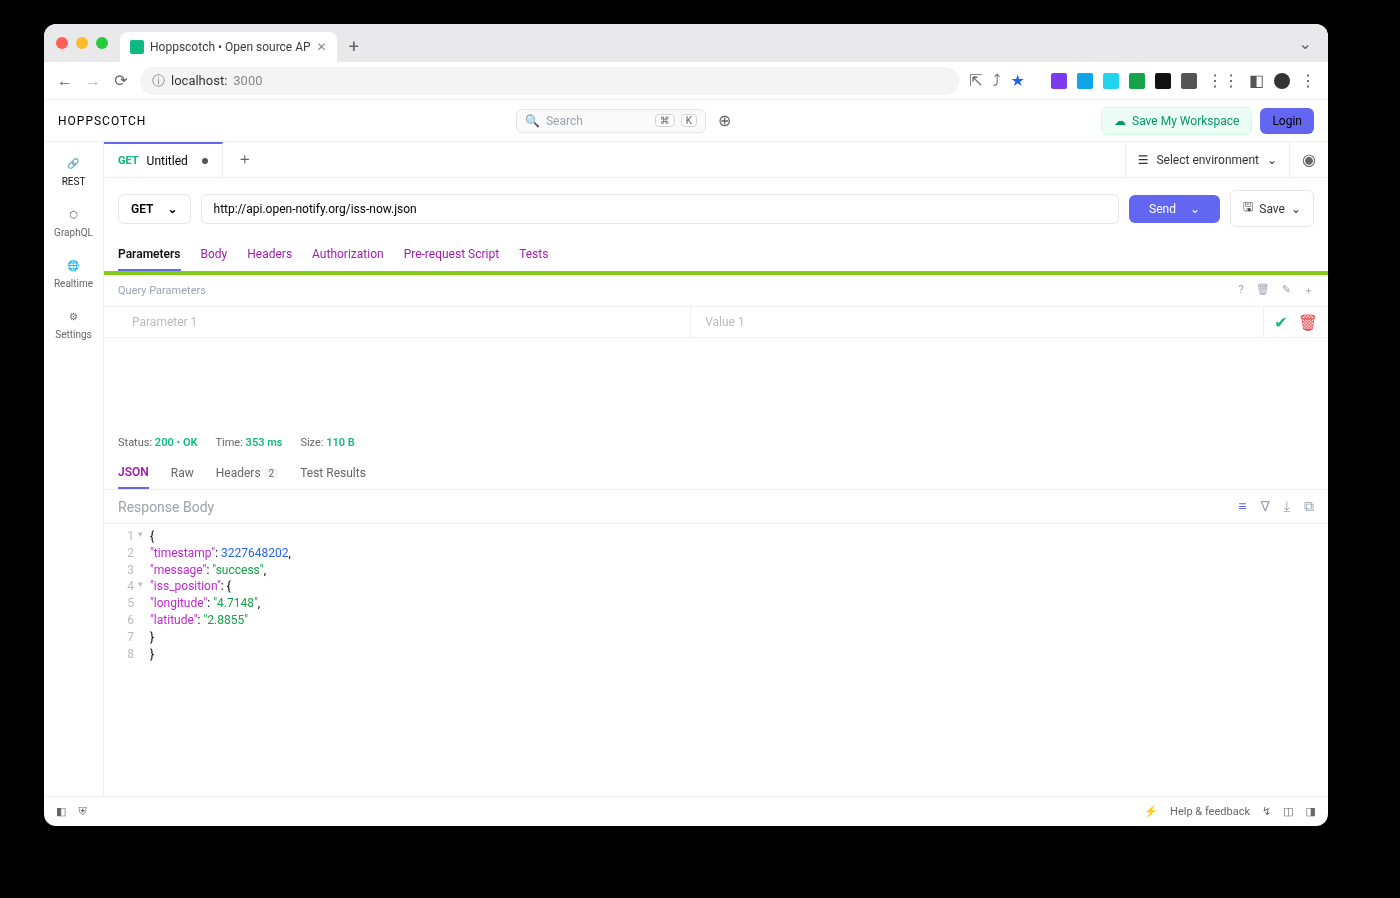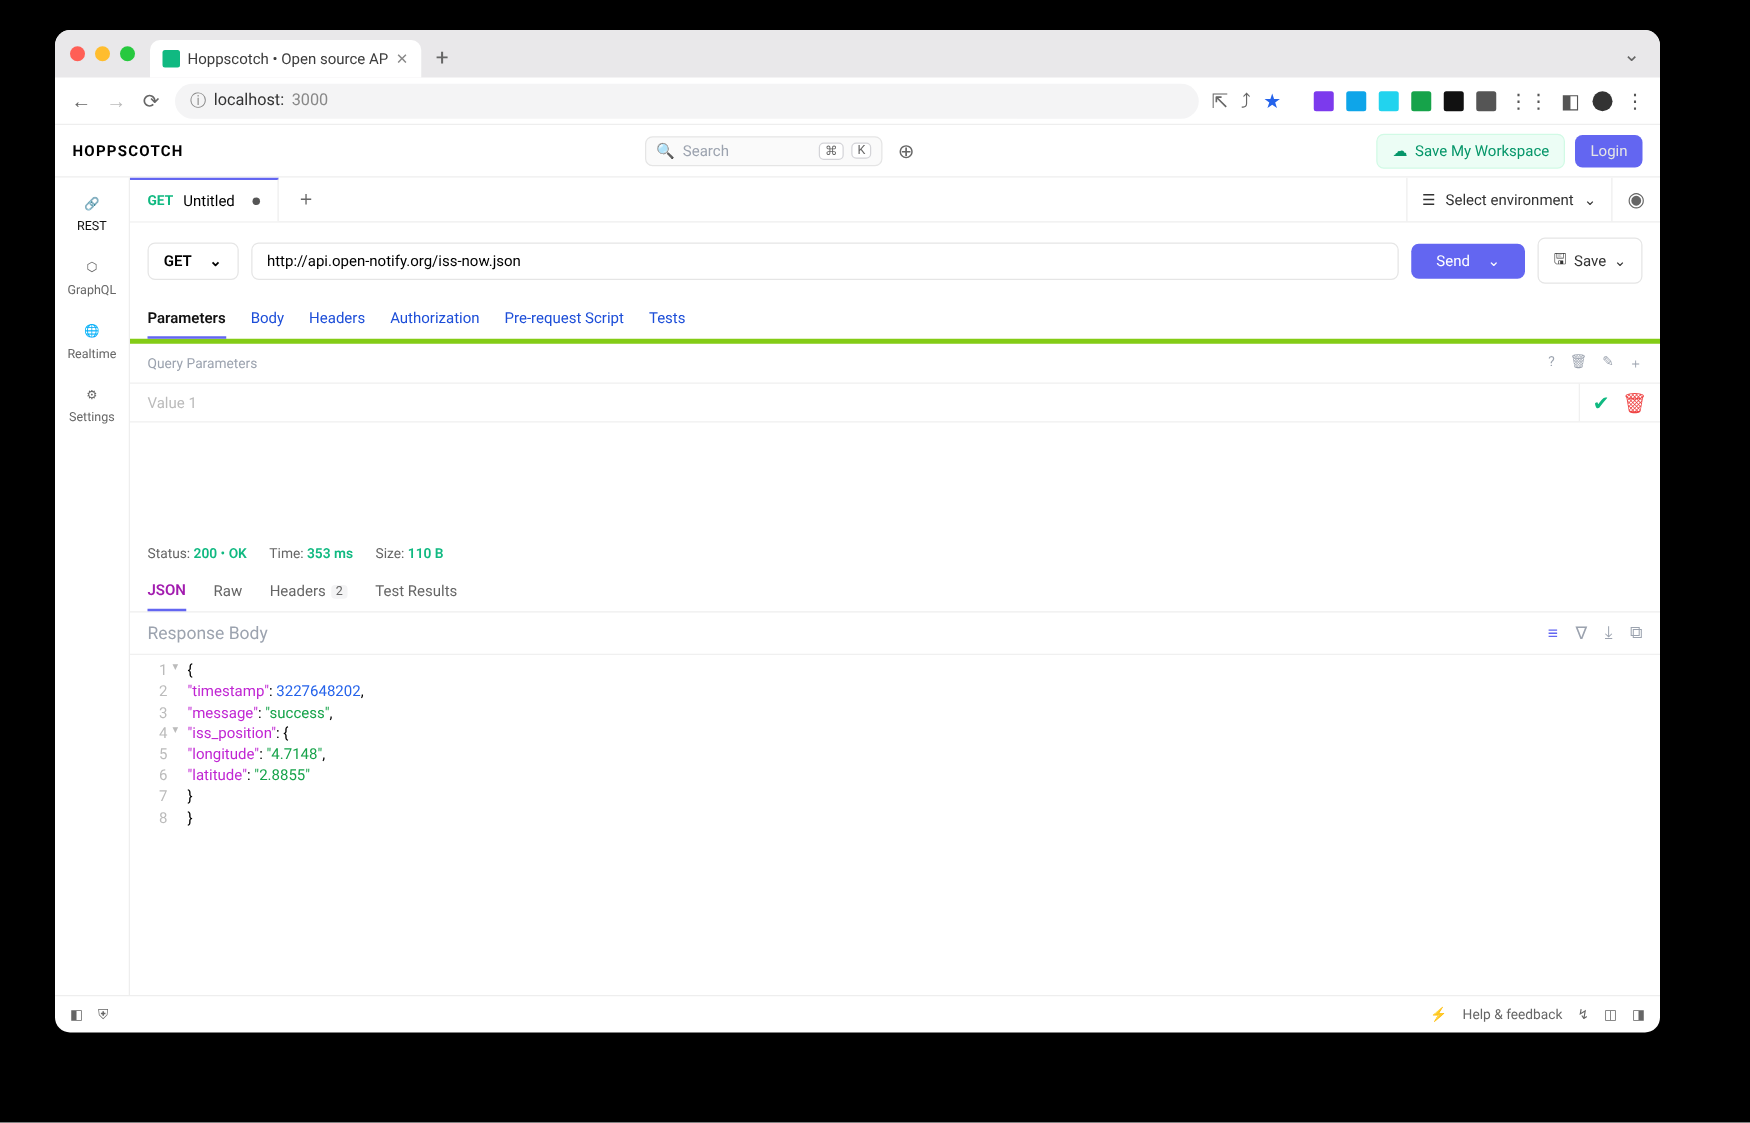--- a/index.html
+++ b/index.html
@@ -21,27 +21,27 @@
   .urlbar { height:38px; background:#fff; border-bottom:1px solid #eee; display:flex; align-items:center; padding:0 12px; gap:10px; }
   .navbtn{color:#666;width:18px;text-align:center;}
   .navbtn.disabled{color:#bbb;}
   .urltext { flex:1; background:#f4f4f5; border-radius:20px; height:28px; display:flex; align-items:center; padding:0 12px; font-size:13px; color:#333; gap:6px;}
   .urltext .host{color:#333;} .urltext .path{color:#888;}
   .exticons{display:flex;gap:10px;align-items:center;}
   .ext{width:16px;height:16px;border-radius:2px;}
 
   
   .apphdr { height:42px; display:flex; align-items:center; justify-content:space-between; padding:0 14px; border-bottom:1px solid #eee; }
-  .logo { font-size:12px; font-weight:700; letter-spacing:1px; }
+  .logo { font-size:12px; font-weight:400; letter-spacing:1px; }
   .search { display:flex; align-items:center; gap:6px; background:#fafafa; border:1px solid #e5e5e5; border-radius:6px; padding:4px 8px; width:190px; font-size:12px; color:#9ca3af;}
   .kbd{background:#fff;border:1px solid #d4d4d8;border-radius:4px;font-size:10px;padding:0 4px;color:#666;}
   .hdrbtns{display:flex;gap:8px;align-items:center;}
   .btn{border-radius:6px;font-size:12px;padding:6px 12px;display:flex;align-items:center;gap:6px;white-space:nowrap;}
   .btn-save{background:#ecfdf5;color:#059669;border:1px solid #d1fae5;}
-  .btn-login{background:#6366f1;color:#e5e5e5;border:none;}
+  .btn-login{background:#6366f1;color:#000000;border:none;}
 
   
   .main { flex:1; display:flex; overflow:hidden; }
   .sidebar { width:60px; border-right:1px solid #eee; display:flex; flex-direction:column; align-items:center; padding-top:12px; gap:18px; }
   .side-item{font-size:10px;color:#666;display:flex;flex-direction:column;align-items:center;gap:4px;}
   .side-item.active{color:#111;}
   .side-icn{width:18px;height:18px;display:flex;align-items:center;justify-content:center;}
 
   .content { flex:1; display:flex; flex-direction:column; overflow:hidden;}
 
@@ -58,21 +58,21 @@
 
   
   .urlrow { display:flex; gap:10px; padding:12px 14px; align-items:center; }
   .method { display:flex;align-items:center;gap:14px; border:1px solid #e5e5e5; border-radius:6px; padding:7px 12px; font-size:12px; font-weight:600;}
   .reqinput{ flex:1; border:1px solid #e5e5e5; border-radius:6px; padding:7px 12px; font-size:12px; }
   .sendbtn{ background:#6366f1;color:#fff;border-radius:6px;padding:7px 20px;font-size:12px;display:flex;align-items:center;gap:14px;}
   .savebtn{ border:1px solid #e5e5e5; border-radius:6px; padding:7px 12px; font-size:12px; display:flex;align-items:center;gap:6px;color:#333;}
 
   
   .subtabs{display:flex;gap:20px;padding:0 14px;border-bottom:4px solid #84cc16;font-size:12px;}
-  .subtab{padding:8px 0;color:#1d4ed8;}
+  .subtab{padding:8px 0;color:#a21caf;}
   .subtab.active{color:#111;font-weight:600;border-bottom:2px solid #6366f1;}
 
   
   .section-hdr{display:flex;align-items:center;justify-content:space-between;padding:8px 14px;font-size:11px;color:#9ca3af;border-bottom:1px solid #f0f0f0;}
   .section-hdr .tools{display:flex;gap:12px;color:#9ca3af;}
   .paramrow{display:flex;border-bottom:1px solid #f0f0f0;}
   .paramcell{flex:1;padding:8px 14px;font-size:12px;color:#bbb;border-right:1px solid #f0f0f0;}
   .paramcell.indent{padding-left:28px;}
   .rowtools{display:flex;align-items:center;gap:10px;padding:0 10px;}
   .chk{color:#10b981;} .del{color:#ef4444;}
@@ -238,20 +238,21 @@
       <div class="section-hdr">
         <span>Query Parameters</span>
         <div class="tools">
           <span>?</span>
           <span>🗑</span>
           <span>✎</span>
           <span>＋</span>
         </div>
       </div>
       <div class="paramrow">
+        <div class="paramcell indent">Parameter 1</div>
         <div class="paramcell">Value 1</div>
         <div class="rowtools">
           <span class="chk">✔︎</span>
           <span class="del">🗑</span>
         </div>
       </div>
 
       <div class="gap"></div>
 
       <div class="statusrow">

